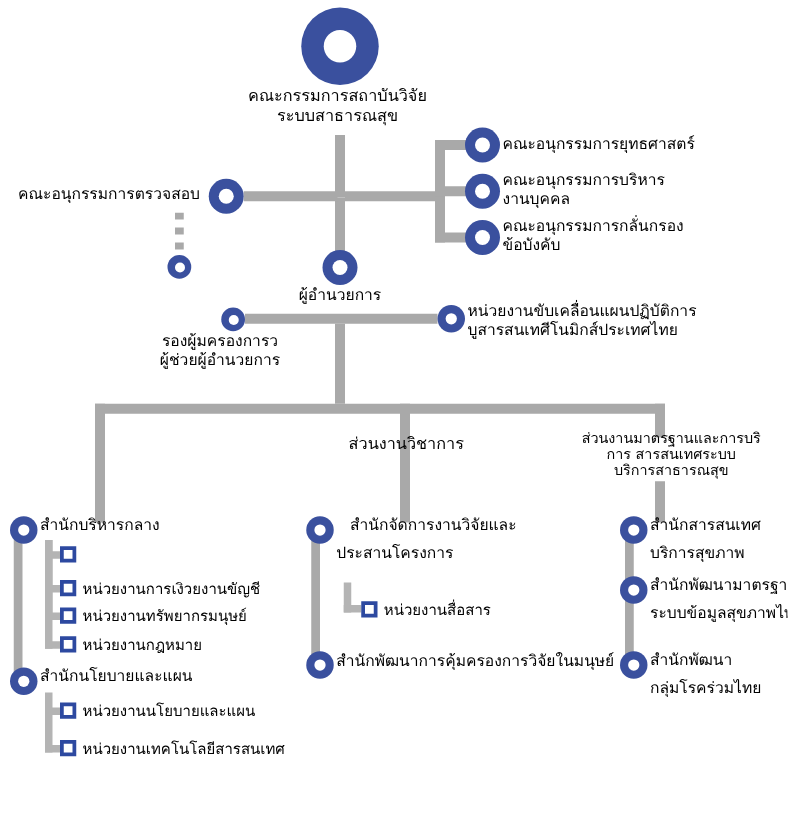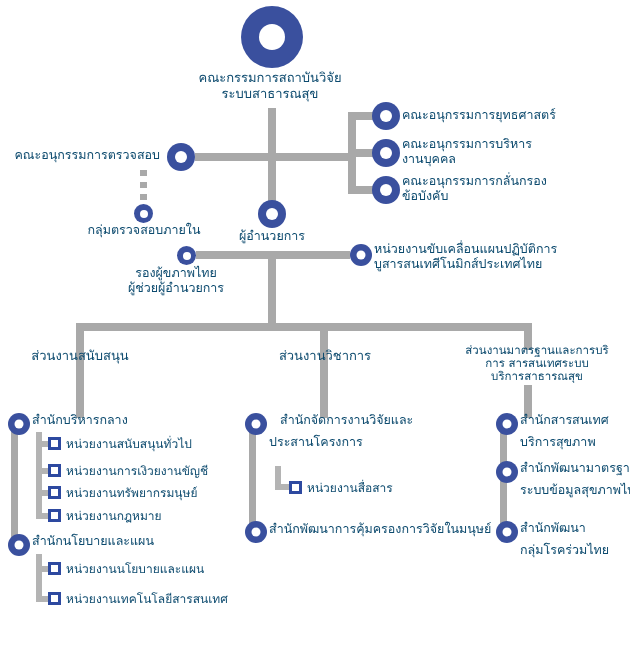--- a/index.html
+++ b/index.html
@@ -33,21 +33,21 @@
   .ring.md{width:22px;height:22px;}
   .ring.md::after{width:9px;height:9px;}
 
   .ring.sm{width:19px;height:19px;}
   .ring.sm::after{width:8px;height:8px;}
 
   .sq{position:absolute;width:13px;height:13px;background:#2d49a0;box-sizing:border-box;}
   .sq::after{content:"";position:absolute;left:3px;top:3px;width:7px;height:7px;background:#fff;}
 
   
-  .lbl{position:absolute;font-size:12.5px;line-height:15px;color:#0c4a6e;white-space:nowrap;}
+  .lbl{position:absolute;font-size:12.5px;line-height:15px;color:#000000;white-space:nowrap;}
   .lbl.c{text-align:center;}
   .lbl.r{text-align:right;}
   .lbl.wrap{white-space:normal;}
   .lbl.t13{font-size:13px;line-height:16px;}
   .lbl.t12{font-size:12px;line-height:14px;}
   .lbl.t115{font-size:11.5px;line-height:13.5px;}
 </style>
 </head>
 <body>
 
@@ -59,21 +59,20 @@
 
   <div class="ln" style="left:268px;top:108px;width:8px;height:50px;"></div>
   <div class="ln" style="left:268px;top:158px;width:8px;height:50px;"></div>
 
   <div class="lbl r" style="left:10px;top:147px;width:150px;">คณะอนุกรรมการตรวจสอบ</div>
   <div class="ring lg" style="left:167px;top:143px;"></div>
   <div class="ln" style="left:195px;top:153px;width:75px;height:8px;"></div>
 
   <div class="dot-v" style="left:140px;top:170px;height:34px;"></div>
   <div class="ring sm" style="left:134px;top:204px;"></div>
-  <div class="lbl c" style="left:78px;top:222px;width:132px;">กลุ่มตรวจสอบภายใน</div>
 
   <div class="ln" style="left:276px;top:153px;width:80px;height:8px;"></div>
   <div class="ln" style="left:348px;top:112px;width:8px;height:82px;"></div>
   <div class="ln" style="left:348px;top:112px;width:30px;height:8px;"></div>
   <div class="ln" style="left:348px;top:149px;width:30px;height:8px;"></div>
   <div class="ln" style="left:348px;top:186px;width:30px;height:8px;"></div>
 
   <div class="ring lg" style="left:372px;top:102px;"></div>
   <div class="lbl" style="left:402px;top:107px;">คณะอนุกรรมการยุทธศาสตร์</div>
 
@@ -85,35 +84,34 @@
   <div class="lbl" style="left:402px;top:173px;">คณะอนุกรรมการกลั่นกรอง</div>
   <div class="lbl" style="left:402px;top:188px;">ข้อบังคับ</div>
 
   <div class="ring lg" style="left:258px;top:200px;"></div>
   <div class="lbl c" style="left:222px;top:228px;width:100px;">ผู้อำนวยการ</div>
 
   <div class="ln" style="left:196px;top:251px;width:76px;height:8px;"></div>
   <div class="ln" style="left:272px;top:251px;width:78px;height:8px;"></div>
 
   <div class="ring sm" style="left:177px;top:246px;"></div>
-  <div class="lbl c" style="left:110px;top:265px;width:132px;">รองผู้ขภาพไทย</div>
+  <div class="lbl c" style="left:110px;top:265px;width:132px;">รองผู้มครองการว</div>
   <div class="lbl c" style="left:110px;top:280px;width:132px;">ผู้ช่วยผู้อำนวยการ</div>
 
   <div class="ring md" style="left:350px;top:244px;"></div>
   <div class="lbl" style="left:374px;top:241px;">หน่วยงานขับเคลื่อนแผนปฏิบัติการ</div>
   <div class="lbl" style="left:374px;top:256px;">บูสารสนเทศีโนมิกส์ประเทศไทย</div>
 
   <div class="ln" style="left:268px;top:259px;width:8px;height:64px;"></div>
 
   <div class="ln" style="left:76px;top:323px;width:456px;height:8px;"></div>
   <div class="ln" style="left:76px;top:323px;width:8px;height:50px;"></div>
   <div class="ln" style="left:320px;top:323px;width:8px;height:50px;"></div>
   <div class="ln" style="left:524px;top:323px;width:8px;height:27px;"></div>
 
-  <div class="lbl c t13" style="left:10px;top:348px;width:140px;">ส่วนงานสนับสนุน</div>
   <div class="lbl c t13" style="left:255px;top:348px;width:140px;">ส่วนงานวิชาการ</div>
   <div class="lbl c t115 wrap" style="left:448px;top:344px;width:178px;">ส่วนงานมาตรฐานและการบริ</div>
   <div class="lbl c t115 wrap" style="left:448px;top:357px;width:178px;">การ  สารสนเทศระบบ</div>
   <div class="lbl c t115 wrap" style="left:448px;top:370px;width:178px;">บริการสาธารณสุข</div>
 
   <div class="ln" style="left:76px;top:372px;width:8px;height:46px;"></div>
   <div class="ln" style="left:320px;top:372px;width:8px;height:46px;"></div>
   <div class="ln" style="left:524px;top:385px;width:8px;height:33px;"></div>
 
   <div class="ln" style="left:11px;top:422px;width:7px;height:120px;"></div>
@@ -122,21 +120,20 @@
   <div class="lbl" style="left:32px;top:412px;">สำนักบริหารกลาง</div>
 
   <div class="ln-light" style="left:36px;top:432px;width:6px;height:64px;"></div>
   <div class="ln-light" style="left:36px;top:441px;width:12px;height:6px;"></div>
   <div class="ln-light" style="left:36px;top:468px;width:12px;height:6px;"></div>
   <div class="ln-light" style="left:36px;top:490px;width:12px;height:6px;"></div>
   <div class="ln-light" style="left:36px;top:513px;width:12px;height:6px;"></div>
   <div class="ln-light" style="left:36px;top:432px;width:6px;height:87px;"></div>
 
   <div class="sq" style="left:48px;top:437px;"></div>
-  <div class="lbl t12" style="left:66px;top:437px;">หน่วยงานสนับสนุนทั่วไป</div>
 
   <div class="sq" style="left:48px;top:464px;"></div>
   <div class="lbl t12" style="left:66px;top:464px;">หน่วยงานการเงิวยงานขัญชี</div>
 
   <div class="sq" style="left:48px;top:486px;"></div>
   <div class="lbl t12" style="left:66px;top:486px;">หน่วยงานทรัพยากรมนุษย์</div>
 
   <div class="sq" style="left:48px;top:509px;"></div>
   <div class="lbl t12" style="left:66px;top:509px;">หน่วยงานกฎหมาย</div>
 

